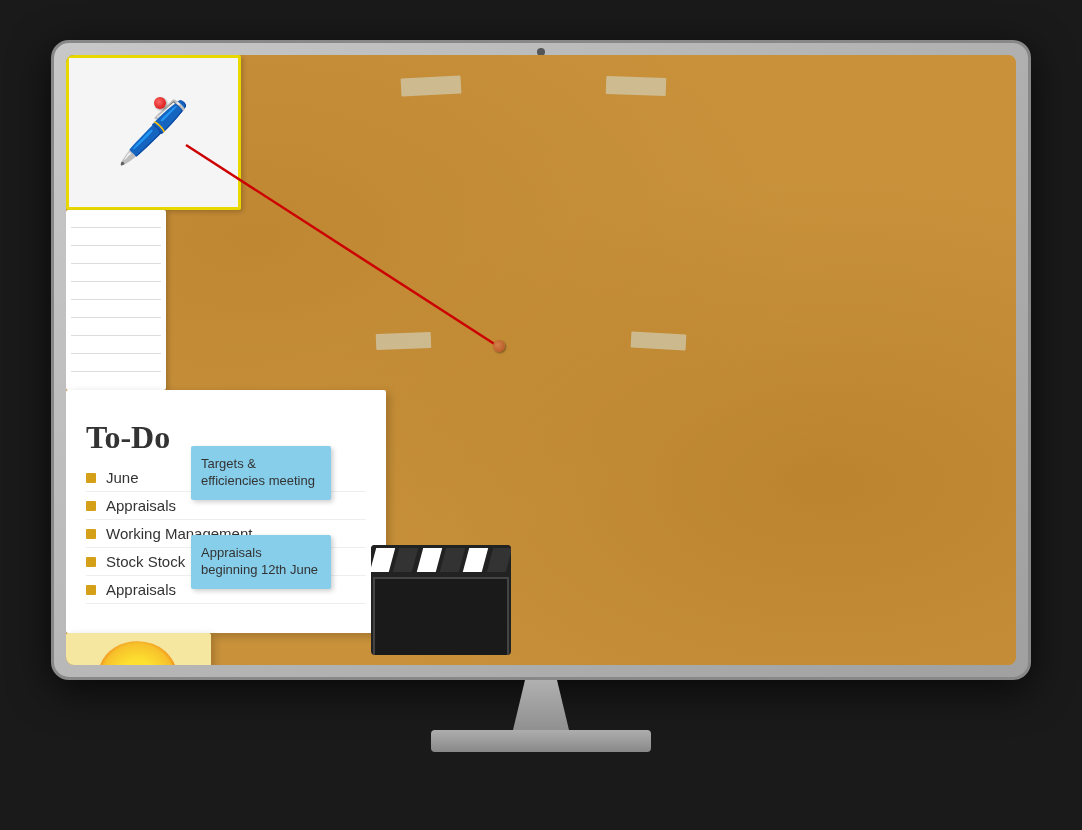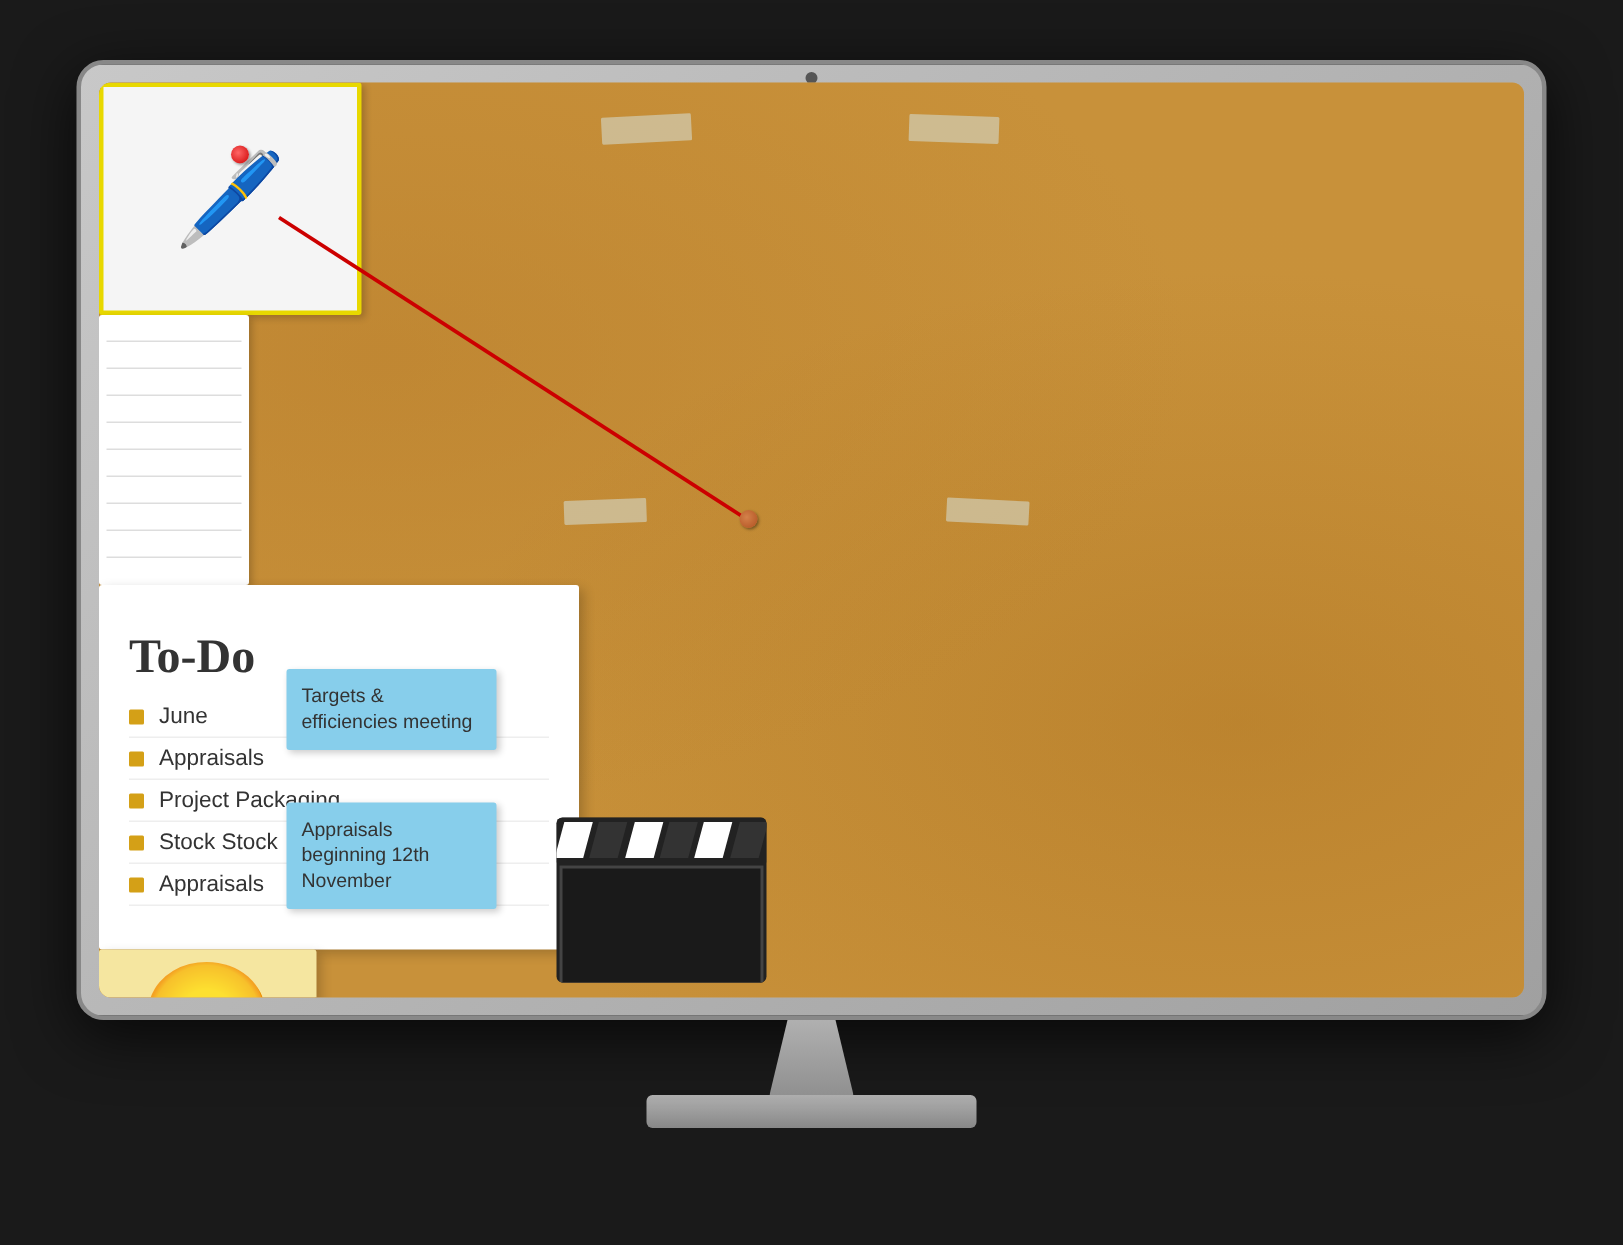--- a/index.html
+++ b/index.html
@@ -300,21 +300,21 @@
 
         <div class="note-pencil">
           🖊️
         </div>
 
         <div class="note note-targets">
           <span>Targets &amp; efficiencies meeting</span>
         </div>
 
         <div class="note note-appraisals">
-          <span>Appraisals beginning 12th November</span>
+          <span>Appraisals beginning 12th June</span>
         </div>
 
         <div class="paper-left">
           <div class="line"></div>
           <div class="line"></div>
           <div class="line"></div>
           <div class="line"></div>
           <div class="line"></div>
           <div class="line"></div>
           <div class="line"></div>
@@ -327,21 +327,21 @@
           <div class="todo-item">
             <div class="bullet"></div>
             <span>June</span>
           </div>
           <div class="todo-item">
             <div class="bullet"></div>
             <span>Appraisals</span>
           </div>
           <div class="todo-item">
             <div class="bullet"></div>
-            <span>Project Packaging</span>
+            <span>Working Management</span>
           </div>
           <div class="todo-item">
             <div class="bullet"></div>
             <span>Stock Stock</span>
           </div>
           <div class="todo-item">
             <div class="bullet"></div>
             <span>Appraisals</span>
           </div>
         </div>

